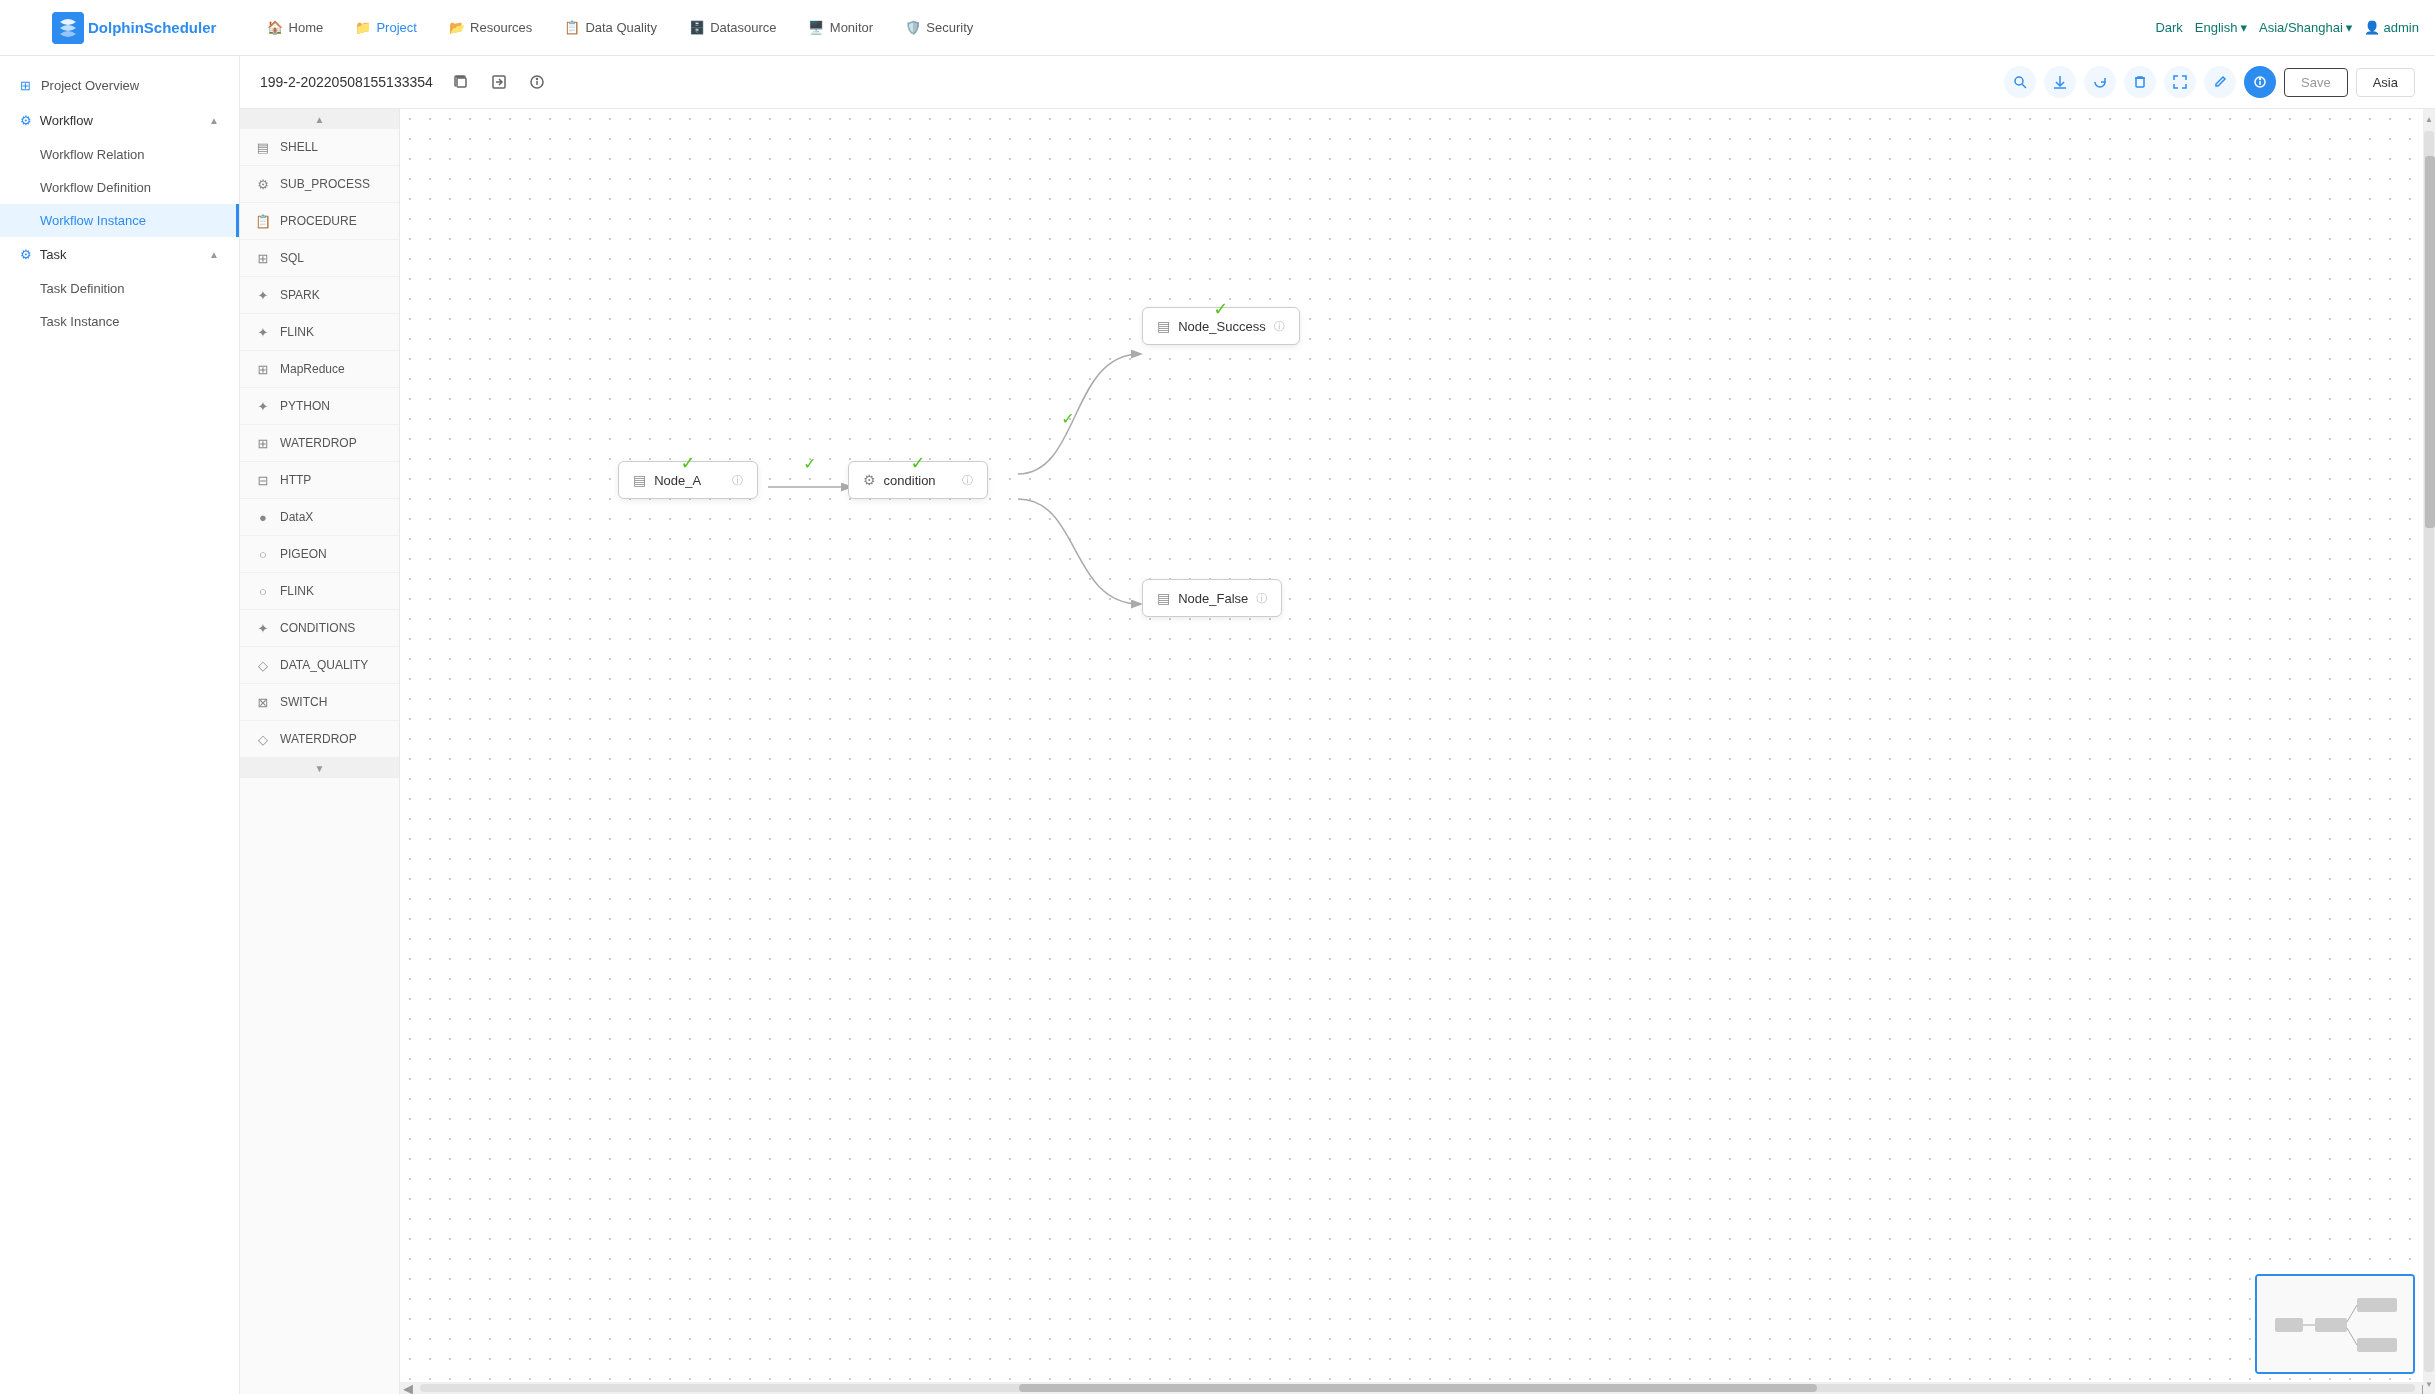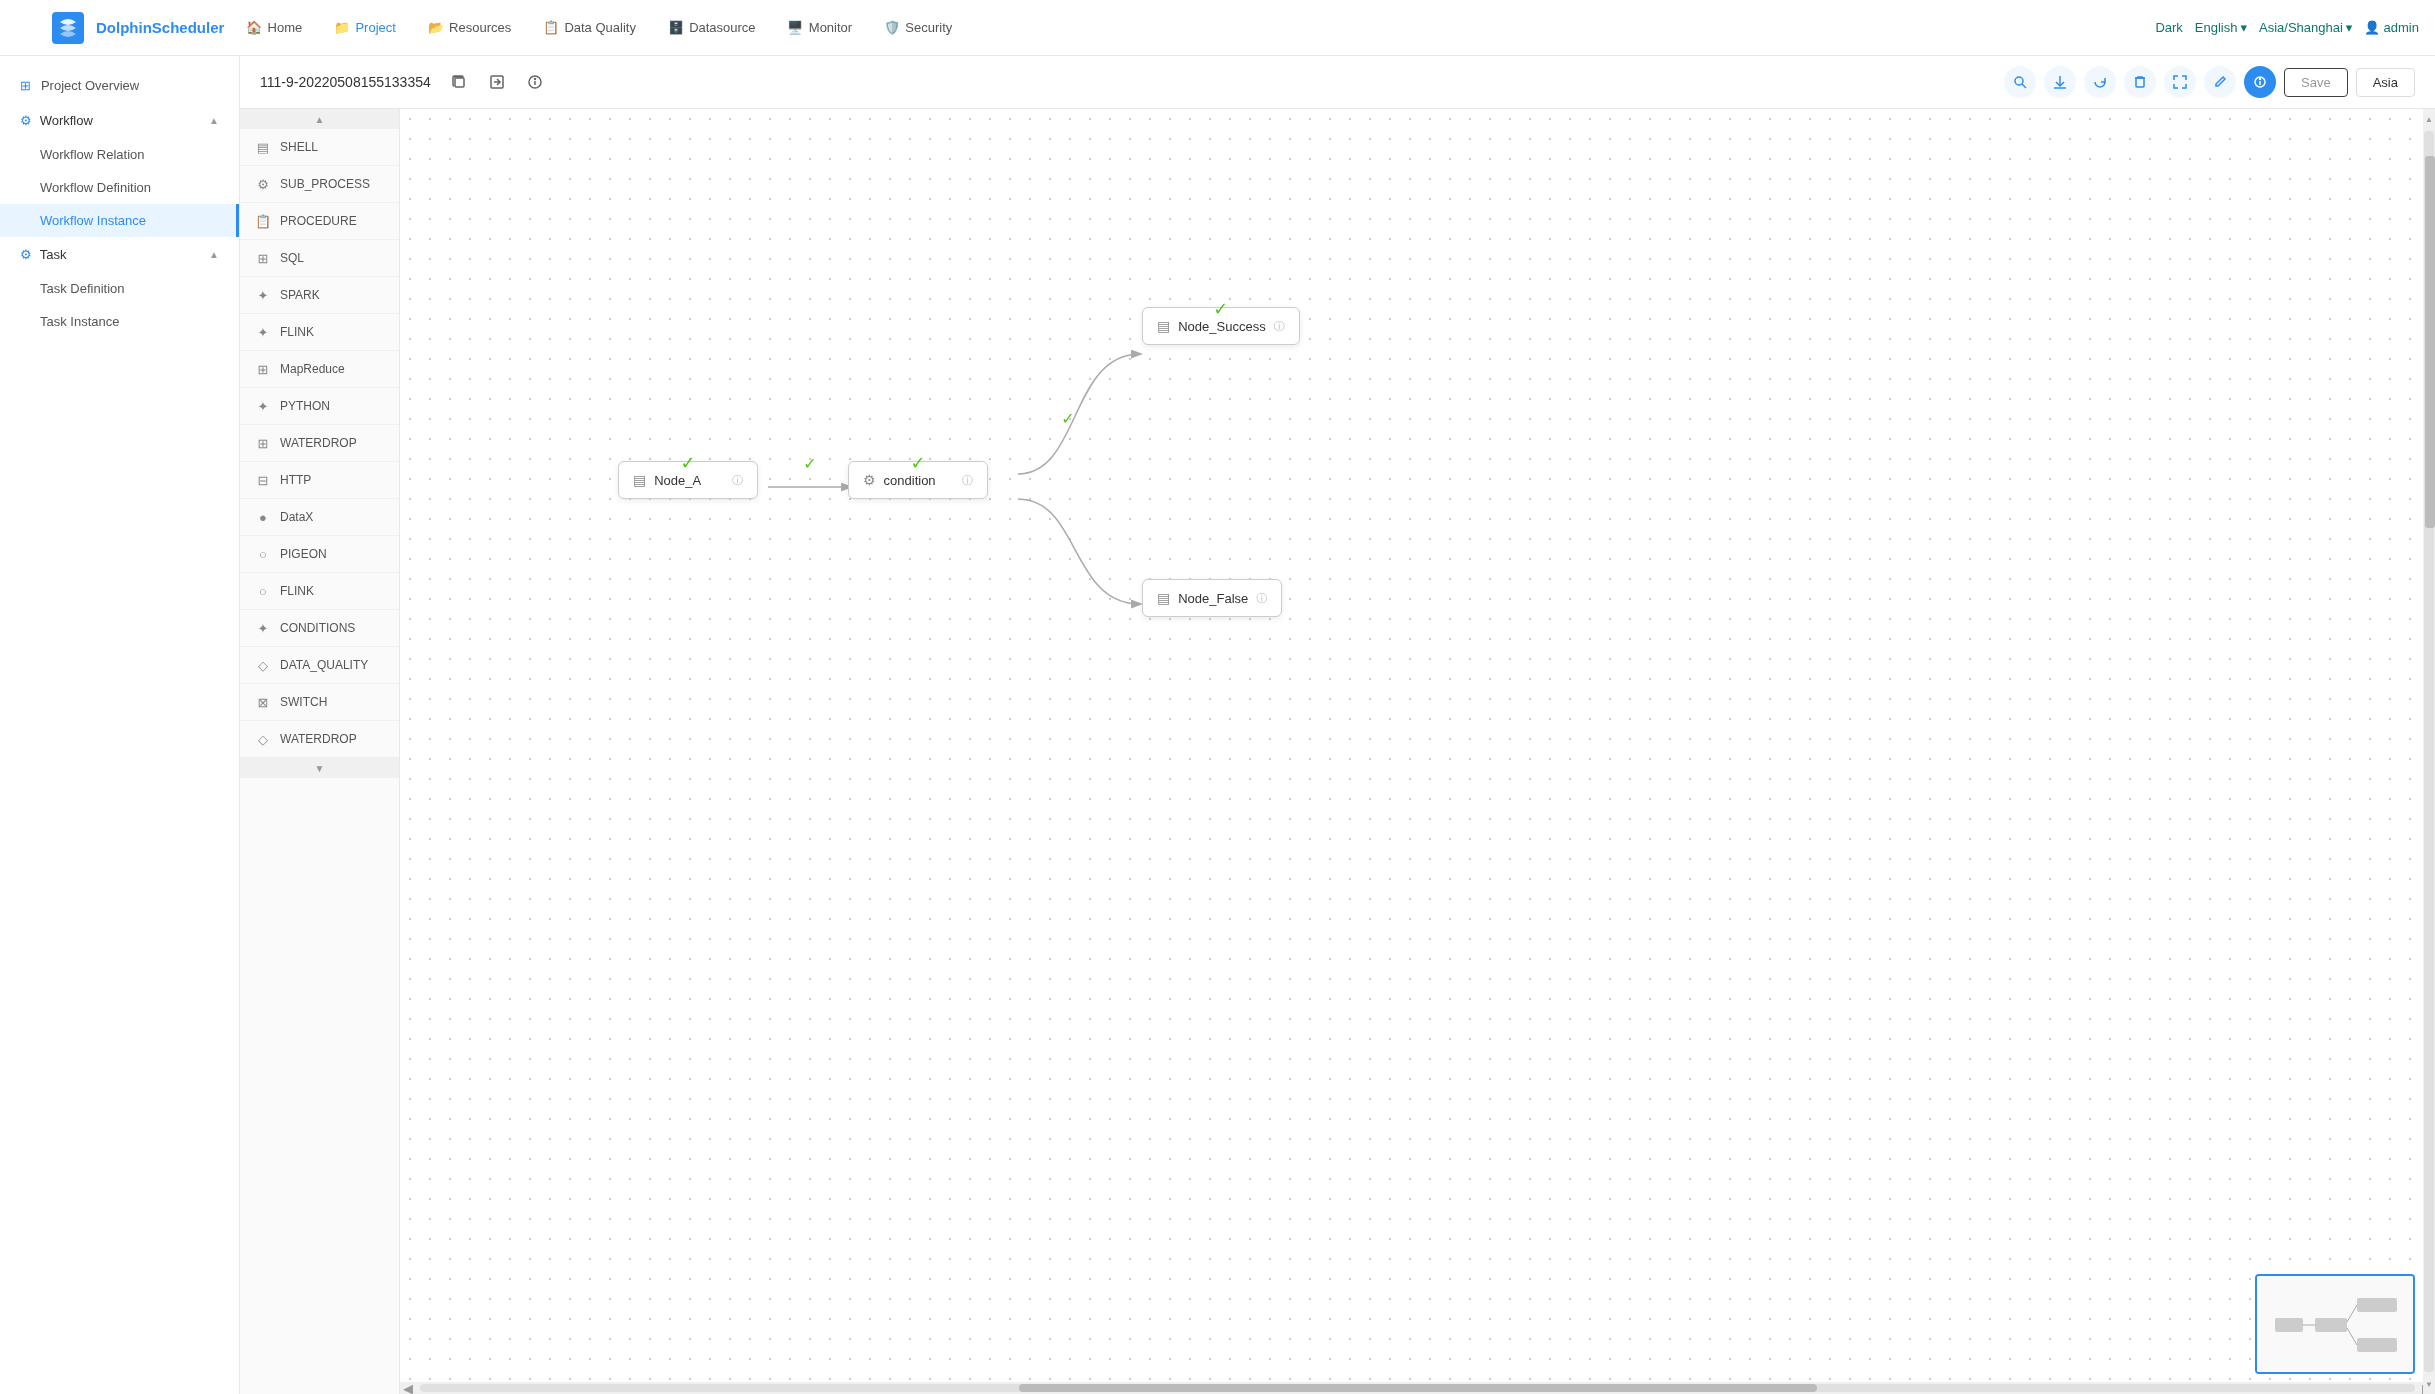--- a/index.html
+++ b/index.html
@@ -4,21 +4,21 @@
   <style>
     * { box-sizing: border-box; margin: 0; padding: 0; }
     body { font-family: -apple-system, BlinkMacSystemFont, 'Segoe UI', sans-serif; font-size: 13px; background: #f5f5f5; color: #333; height: 100vh; overflow: hidden; }
 
     
     .topnav {
       display: flex; align-items: center; background: #fff; height: 56px;
       border-bottom: 1px solid #e8e8e8; padding: 0 16px; gap: 4px;
       position: fixed; top: 0; left: 0; right: 0; z-index: 100;
     }
-    .logo { display: flex; align-items: center; gap: 12px; margin-right: 4px; padding-left: 36px; }
+    .logo { display: flex; align-items: center; gap: 4px; margin-right: 33px; padding-left: 36px; }
     .logo-icon { width: 32px; height: 32px; }
     .logo-text { font-size: 15px; font-weight: 600; color: #2d8cf0; }
     .nav-item {
       display: flex; align-items: center; gap: 5px; padding: 6px 14px;
       border-radius: 4px; cursor: pointer; color: #555; font-size: 13px;
       text-decoration: none;
     }
     .nav-item.active { color: #2d8cf0; font-weight: 500; }
     .nav-right { margin-left: auto; display: flex; align-items: center; gap: 12px; }
     .nav-right-item { font-size: 13px; color: #0f766e; cursor: pointer; display: flex; align-items: center; gap: 3px; }
@@ -239,21 +239,21 @@
       <span>Task Definition</span>
     </div>
     <div class="sidebar-item">
       <span>Task Instance</span>
     </div>
   </aside>
 
   <main class="main">
 
     <div class="toolbar">
-      <span class="workflow-id">111-9-20220508155133354</span>
+      <span class="workflow-id">199-2-20220508155133354</span>
       <button class="toolbar-icon-btn" title="Copy">
         <svg width="16" height="16" viewBox="0 0 16 16" fill="none" stroke="currentColor" stroke-width="1.5">
           <rect x="4" y="4" width="9" height="9" rx="1"></rect>
           <path d="M3 3H12V3a1 1 0 00-1-1H3a1 1 0 00-1 1v8a1 1 0 001 1"></path>
         </svg>
       </button>
       <button class="toolbar-icon-btn" title="Export">
         <svg width="16" height="16" viewBox="0 0 16 16" fill="none" stroke="currentColor" stroke-width="1.5">
           <rect x="2" y="2" width="12" height="12" rx="1"></rect>
           <path d="M5 8h6M8 5l3 3-3 3"></path>

